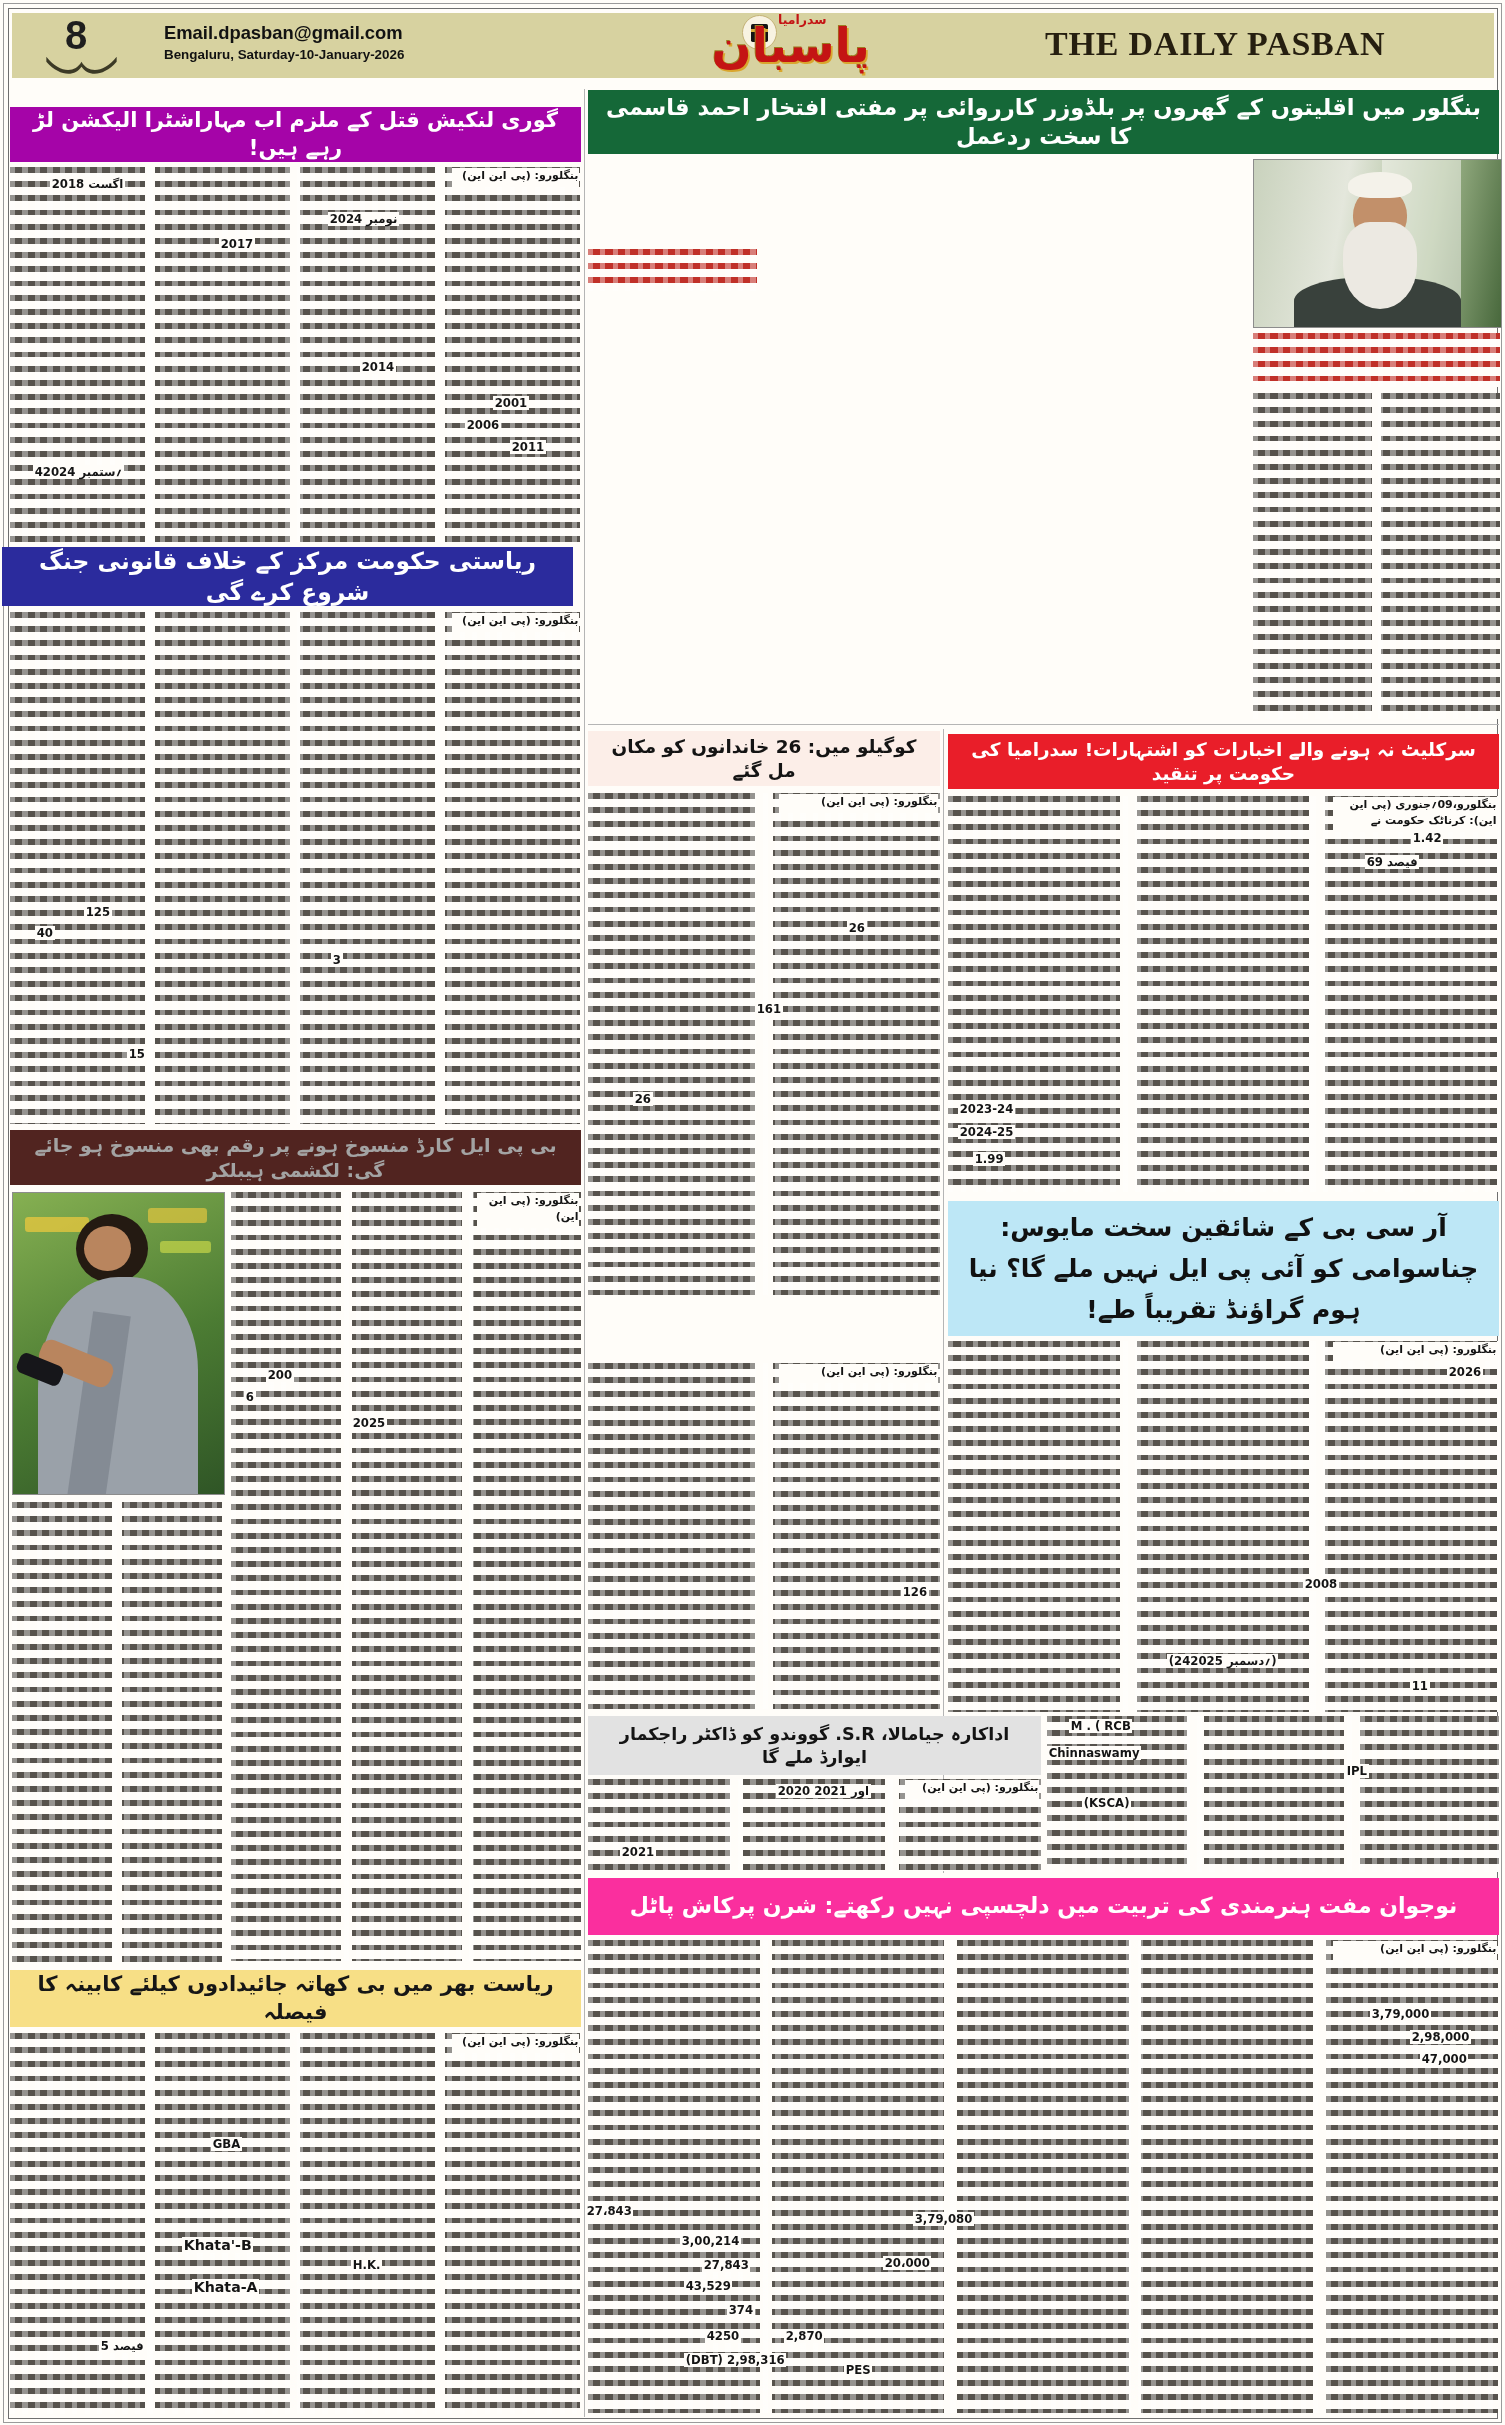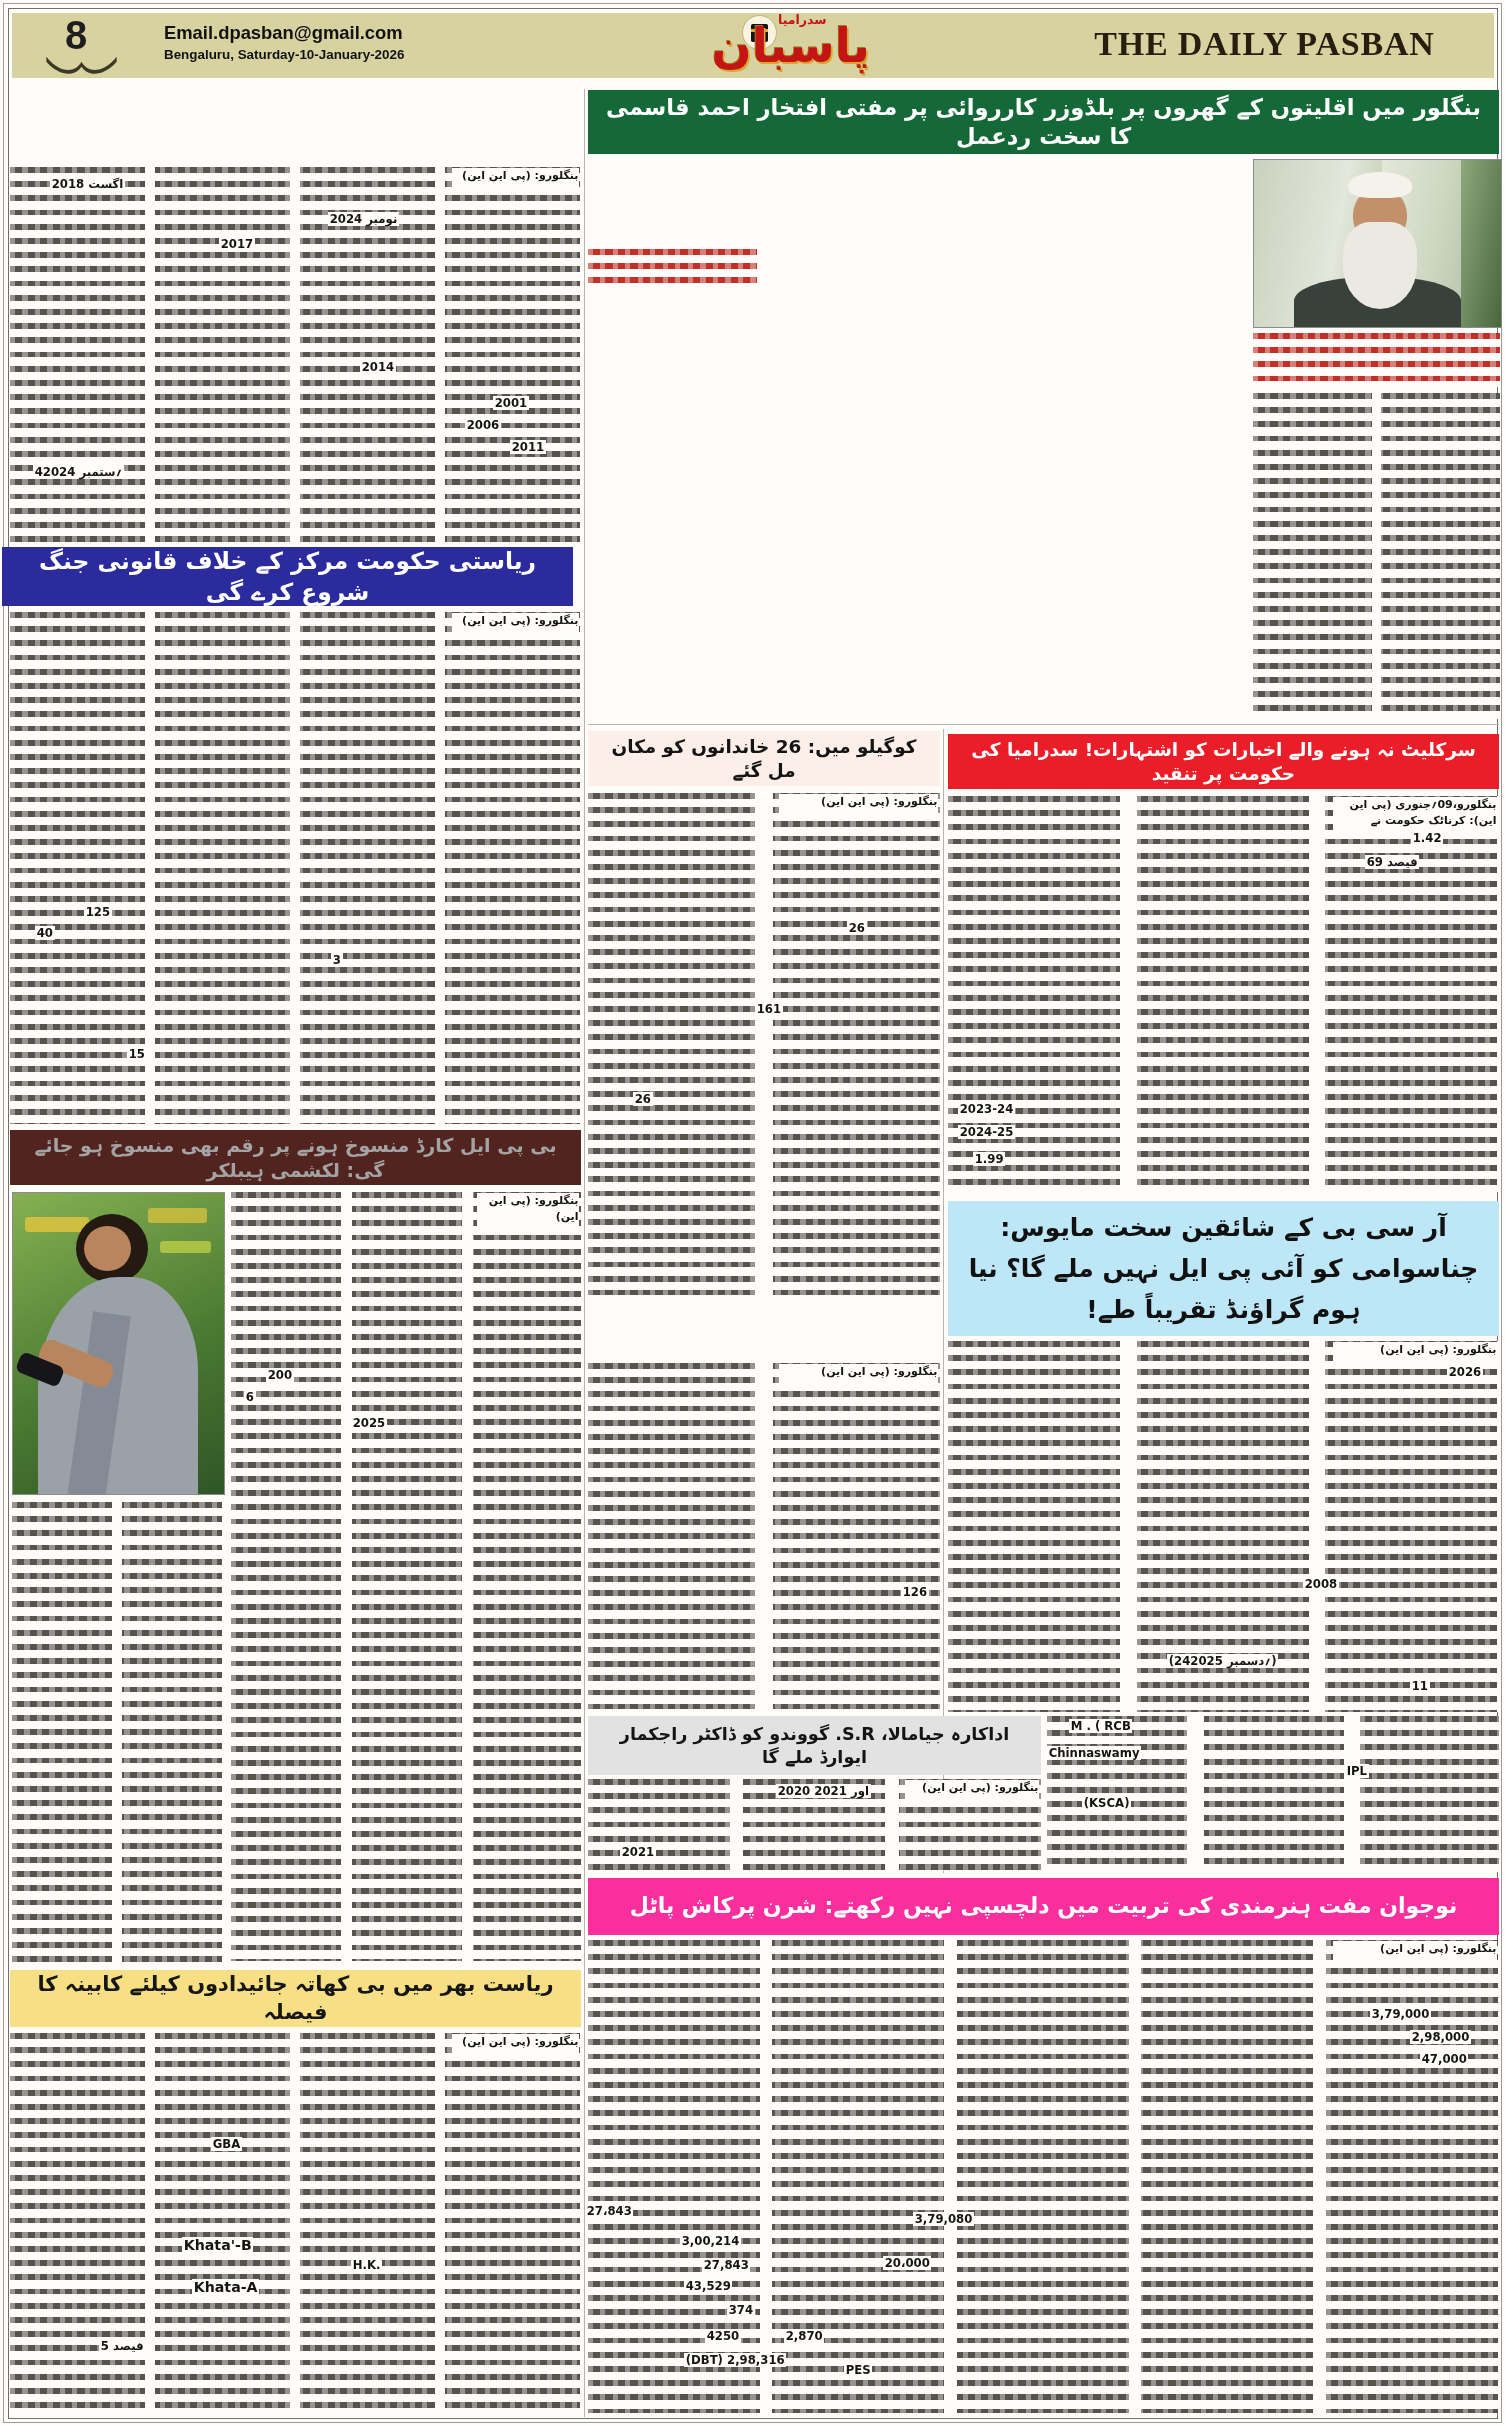--- a/index.html
+++ b/index.html
@@ -12,21 +12,21 @@
   .email{position:absolute;left:164px;top:22px;font:700 18.4px "Liberation Sans",sans-serif;color:#121212}
   .dateline{position:absolute;left:164px;top:47px;font:700 13.4px "Liberation Sans",sans-serif;color:#121212}
   .logo-small{position:absolute;left:778px;top:11.7px;font:700 12.5px "DejaVu Sans",sans-serif;color:#c41414;direction:rtl}
   .logo-main{position:absolute;left:661px;top:18.4px;width:209px;
              font:700 47px "DejaVu Sans",sans-serif;color:#c41414;direction:rtl;
              text-shadow:1.7px 1.7px 0 #d9a62e,-0.8px -0.8px 0 #9d7c22}
   .kaaba{position:absolute;left:742px;top:15px;width:33px;height:33px;border-radius:50%;
          background:#f8f3e2;border:0.8px solid #c4b277}
   .kaaba .k{position:absolute;left:8.4px;top:7.5px;width:16.7px;height:18.4px;background:#141414;border-radius:1.7px}
   .kaaba .g{position:absolute;left:8.4px;top:12.5px;width:16.7px;height:3.3px;background:#d8ad3a}
-  .title-en{position:absolute;left:1045px;top:25px;width:439px;text-align:center;
+  .title-en{position:absolute;left:1045px;top:25px;width:439px;
             font:700 34px "Liberation Serif",serif;color:#261f10;letter-spacing:0.8px}
   .hl{position:absolute;display:flex;align-items:center;justify-content:center;text-align:center;
       font-weight:700;font-family:"DejaVu Sans",sans-serif;direction:rtl;padding:0 8.4px;
       box-sizing:border-box;line-height:1.3;overflow:hidden}
   .bodytext{position:absolute;background-image:
       repeating-linear-gradient(to right, rgba(255,255,255,.38) 0 5px, rgba(255,255,255,0) 5px 12.5px),
       repeating-linear-gradient(to right, rgba(0,0,0,0) 0 var(--cw), #fffdf9 var(--cw) calc(var(--cw) + var(--g))),
       repeating-linear-gradient(to bottom, var(--ink,#56524c) 0 5.9px, #fffdf9 5.9px 14.2px)}
   .lead{position:absolute;top:0.8px;right:2.5px;width:calc(var(--cw) - 8.4px);background:#fffdf9;
         font:700 11px "DejaVu Sans",sans-serif;color:#141414;direction:rtl;text-align:right;
@@ -70,20 +70,21 @@
   <div class="photo" style="left:1253px;top:159px;width:247px;height:167px;background:linear-gradient(100deg,#c9d2bd,#e4e7dc 35%,#9db489 70%,#48683c)">
     <div class="ps" style="left:52%;top:0;width:32%;height:100%;background:rgba(246,246,240,.55)"></div>
     <div class="ps" style="left:16%;bottom:-2%;width:68%;height:32%;background:#39413c;border-radius:45% 45% 0 0"></div>
     <div class="ps" style="left:40%;top:16%;width:22%;height:34%;background:#c2906a;border-radius:50% 50% 45% 45%"></div>
     <div class="ps" style="left:38%;top:7%;width:26%;height:16%;background:#f4f2ea;border-radius:50% 50% 35% 35%"></div>
     <div class="ps" style="left:36%;top:37%;width:30%;height:52%;background:#ece9e2;border-radius:40% 40% 55% 55%"></div>
   </div>
   <div class="bodytext" style="left:1253px;top:333px;width:247px;height:54px;--cw:247px;--g:0px;--ink:#c03028"></div>
   <div class="bodytext" style="left:1253px;top:393px;width:247px;height:326px;--cw:119px;--g:9.2px"></div>
 
+  <div class="hl" style="left:10px;top:107px;width:571px;height:55px;background:#a504a8;color:#fff;font-size:21px">گوری لنکیش قتل کے ملزم اب مہاراشٹرا الیکشن لڑ رہے ہیں!</div>
   <div class="bodytext" style="left:10px;top:167px;width:571px;height:375px;--cw:135px;--g:10px">
     <div class="lead">بنگلورو: (پی این این)</div>
   </div>
   <span class="tok" style="left:328px;top:212px">نومبر 2024</span>
   <span class="tok" style="left:50px;top:177px">اگست 2018</span>
   <span class="tok" style="left:219px;top:237px">2017</span>
   <span class="tok" style="left:360px;top:360px">2014</span>
   <span class="tok" style="left:493px;top:396px">2001</span>
   <span class="tok" style="left:465px;top:418px">2006</span>
   <span class="tok" style="left:510px;top:440px">2011</span>

